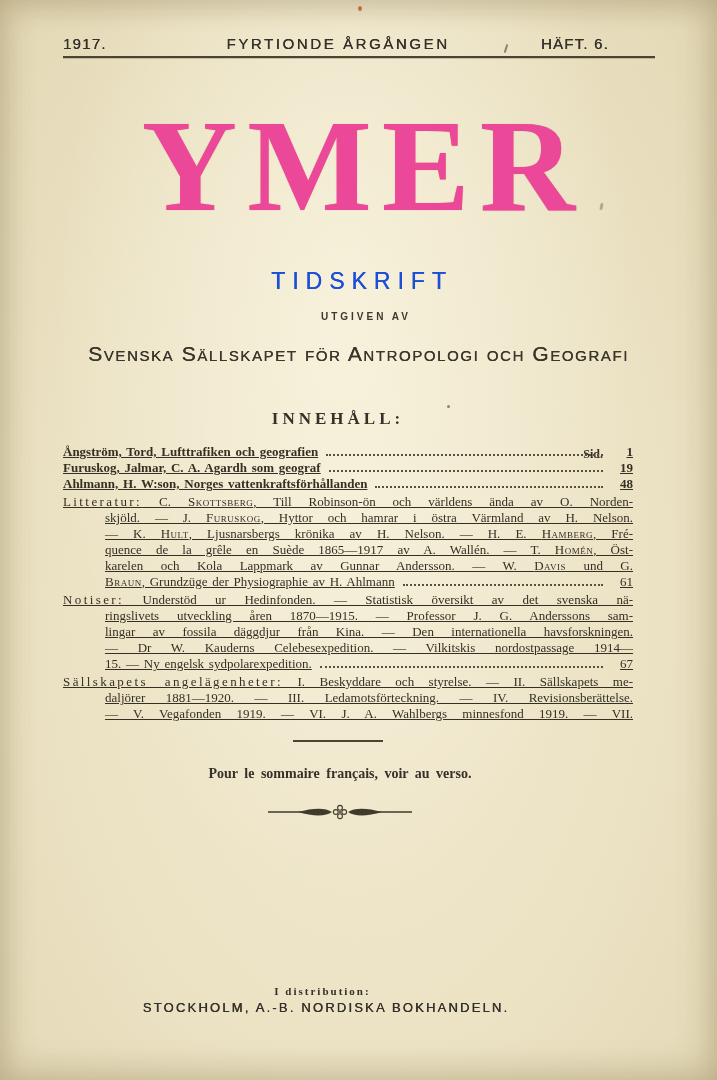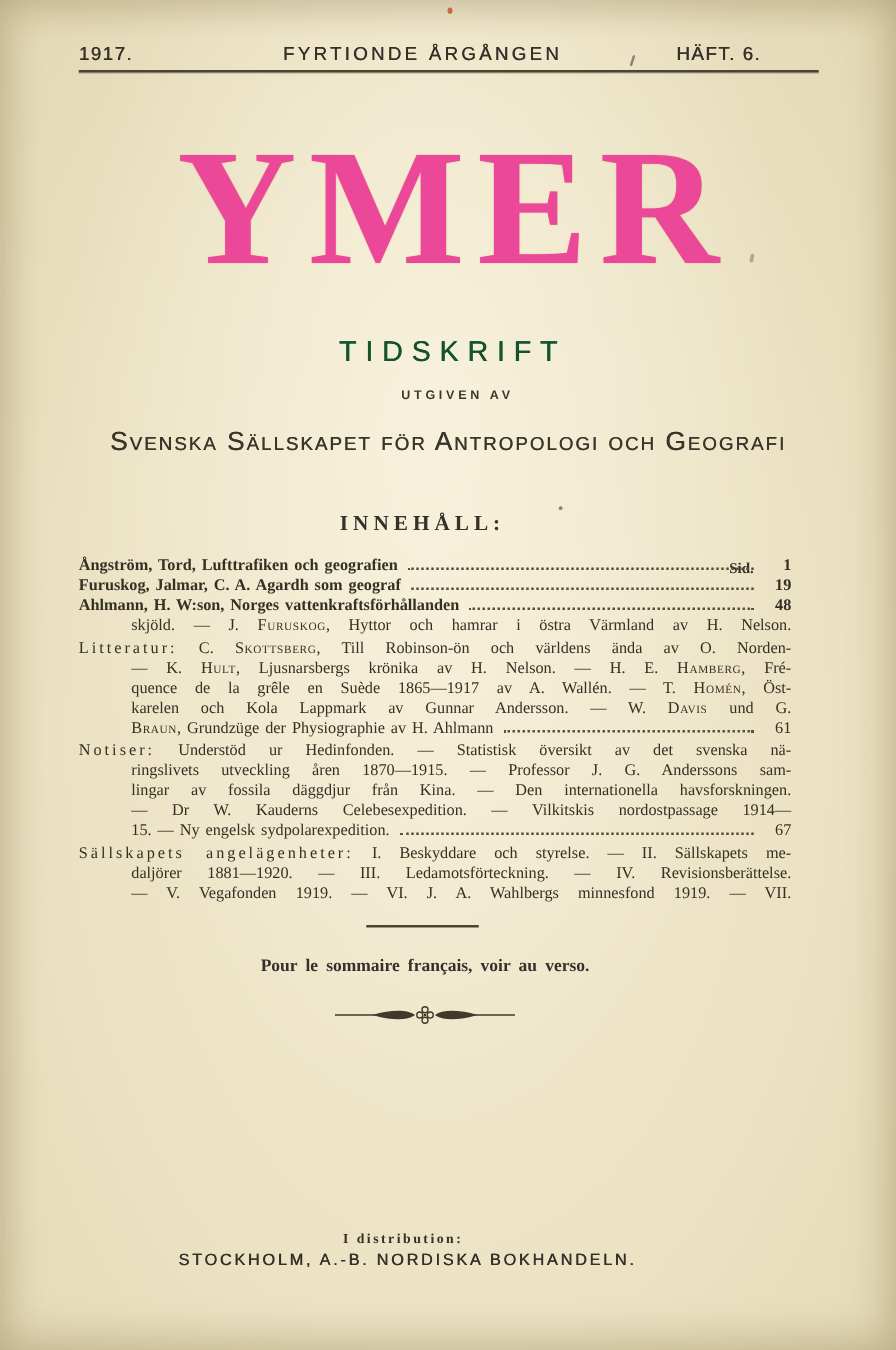--- a/index.html
+++ b/index.html
@@ -21,31 +21,31 @@
   .hdr-year{left:63px;}
   .hdr-volume{left:202px;width:272px;text-align:center;letter-spacing:2.6px;}
   .hdr-issue{left:541px;}
   .hdr-rule{top:56px;left:63px;width:592px;height:2px;background:#4a4433;box-shadow:0 1px 0 rgba(74,68,51,.25);}
 
   
   .title{top:100px;left:0;width:717px;text-align:center;font-size:132px;line-height:1;
          font-weight:700;color:#ec4899;letter-spacing:10px;padding-left:10px;box-sizing:border-box;
          text-shadow:0 0 1px rgba(197,66,30,.45);}
   .subtitle{top:268px;left:0;width:717px;text-align:center;font-size:23px;letter-spacing:7px;
-            padding-left:7px;box-sizing:border-box;color:#14532d;text-shadow:.3px 0 0 currentColor;}
+            padding-left:7px;box-sizing:border-box;color:#1d4ed8;text-shadow:.3px 0 0 currentColor;}
   .pubby{top:311px;left:0;width:717px;text-align:center;font-size:10px;font-weight:700;
          letter-spacing:3px;padding-left:15px;box-sizing:border-box;color:#3c382c;}
   .society{top:342px;left:0;width:717px;text-align:center;font-size:21px;font-variant:small-caps;
            letter-spacing:1.6px;color:#3a362b;text-shadow:.3px 0 0 currentColor;}
 
   
   .toc-head{top:409px;left:0;width:676px;text-align:center;font-size:17px;font-weight:700;
             letter-spacing:4px;color:#35302a;}
   .sid{top:447px;left:0;width:603px;text-align:right;font-size:12px;font-weight:700;color:#35302a;}
-  .toc{top:444px;left:63px;width:570px;font-size:13px;line-height:16px;word-spacing:1.5px;color:#353024;}
+  .toc{top:444px;left:63px;width:570px;font-size:13px;line-height:16px;word-spacing:1.5px;color:#353024;text-decoration:underline;}
   .toc-line{min-height:16px;}
   .toc-line.has-page{display:flex;align-items:baseline;}
   .toc-line.fill{display:block;text-align:justify;text-align-last:justify;}
   .toc-line.ind{padding-left:42px;}
   .toc-line.bold{font-weight:700;}
   .toc-line.group{margin-top:2px;}
   .toc-text .smallcaps{font-variant:small-caps;letter-spacing:.5px;}
   .toc-text .spaced{letter-spacing:2.4px;}
   .leader{flex:1 1 auto;min-width:14px;border-bottom:2px dotted #57503c;margin:0 6px 0 8px;}
   .pgnum{width:24px;text-align:right;flex:0 0 auto;}
@@ -95,22 +95,22 @@
     <div class="toc-line bold has-page">
       <span class="toc-text"><span>Furuskog, Jalmar, C. A. Agardh som geograf</span></span>
       <span class="leader"></span>
       <span class="pgnum">19</span>
     </div>
     <div class="toc-line bold has-page">
       <span class="toc-text"><span>Ahlmann, H. W:son, Norges vattenkraftsförhållanden</span></span>
       <span class="leader"></span>
       <span class="pgnum">48</span>
     </div>
+    <div class="toc-line group fill"><span class="toc-text"><span class="spaced">Litteratur:</span><span> C. </span><span class="smallcaps">Skottsberg</span><span>, Till Robinson-ön och världens ända av O. Norden-</span></span></div>
     <div class="toc-line ind fill"><span class="toc-text"><span>skjöld. — J. </span><span class="smallcaps">Furuskog</span><span>, Hyttor och hamrar i östra Värmland av H. Nelson.</span></span></div>
-    <div class="toc-line group fill"><span class="toc-text"><span class="spaced">Litteratur:</span><span> C. </span><span class="smallcaps">Skottsberg</span><span>, Till Robinson-ön och världens ända av O. Norden-</span></span></div>
     <div class="toc-line ind fill"><span class="toc-text"><span>— K. </span><span class="smallcaps">Hult</span><span>, Ljusnarsbergs krönika av H. Nelson. — H. E. </span><span class="smallcaps">Hamberg</span><span>, Fré-</span></span></div>
     <div class="toc-line ind fill"><span class="toc-text"><span>quence de la grêle en Suède 1865—1917 av A. Wallén. — T. </span><span class="smallcaps">Homén</span><span>, Öst-</span></span></div>
     <div class="toc-line ind fill"><span class="toc-text"><span>karelen och Kola Lappmark av Gunnar Andersson. — W. </span><span class="smallcaps">Davis</span><span> und G.</span></span></div>
     <div class="toc-line ind has-page">
       <span class="toc-text"><span class="smallcaps">Braun</span><span>, Grundzüge der Physiographie av H. Ahlmann</span></span>
       <span class="leader"></span>
       <span class="pgnum">61</span>
     </div>
     <div class="toc-line group fill"><span class="toc-text"><span class="spaced">Notiser:</span><span> Understöd ur Hedinfonden. — Statistisk översikt av det svenska nä-</span></span></div>
     <div class="toc-line ind fill"><span class="toc-text"><span>ringslivets utveckling åren 1870—1915. — Professor J. G. Anderssons sam-</span></span></div>

